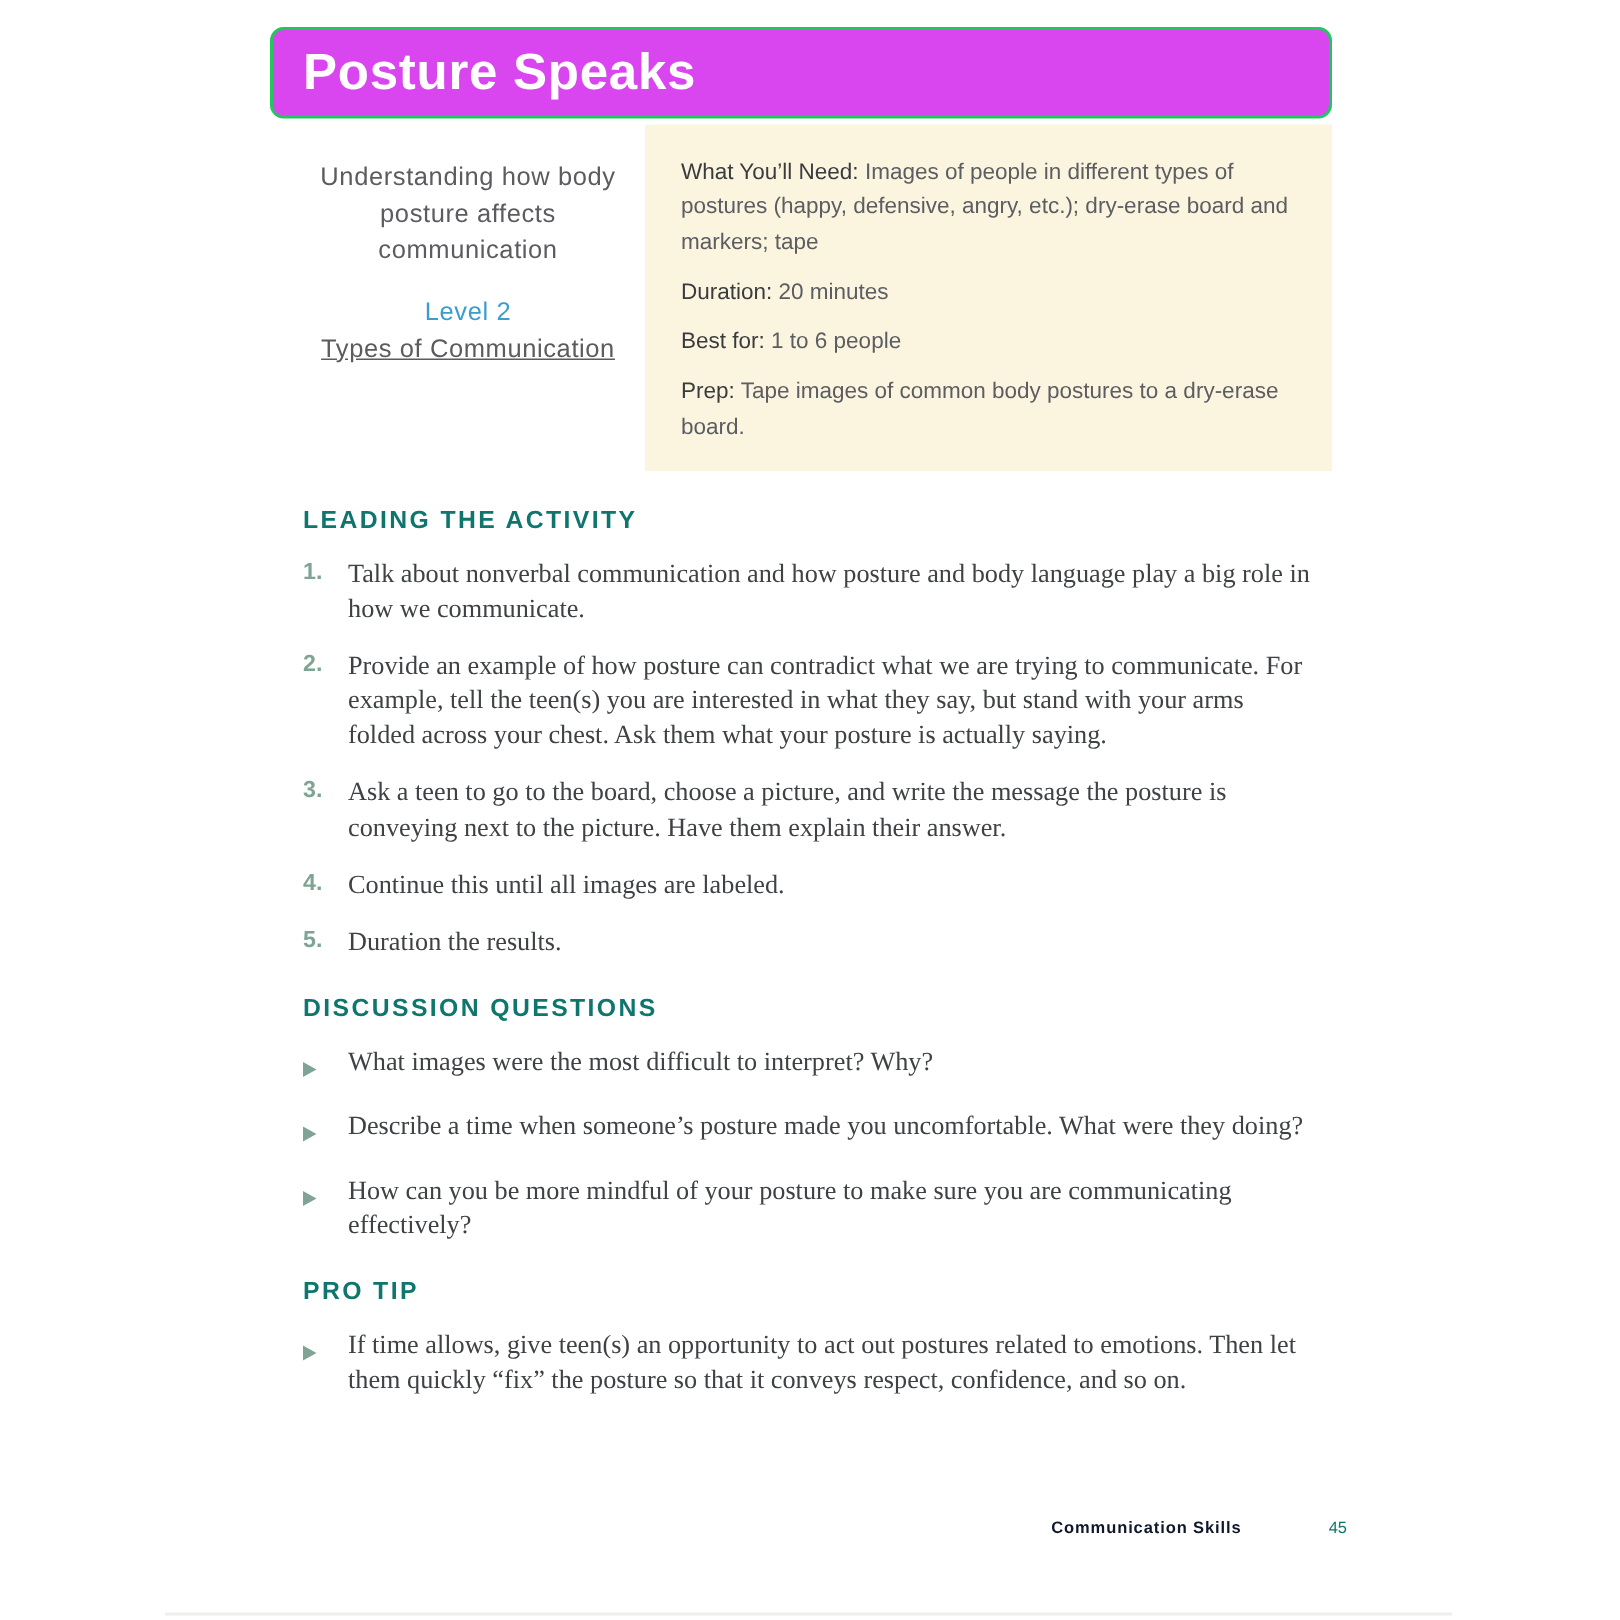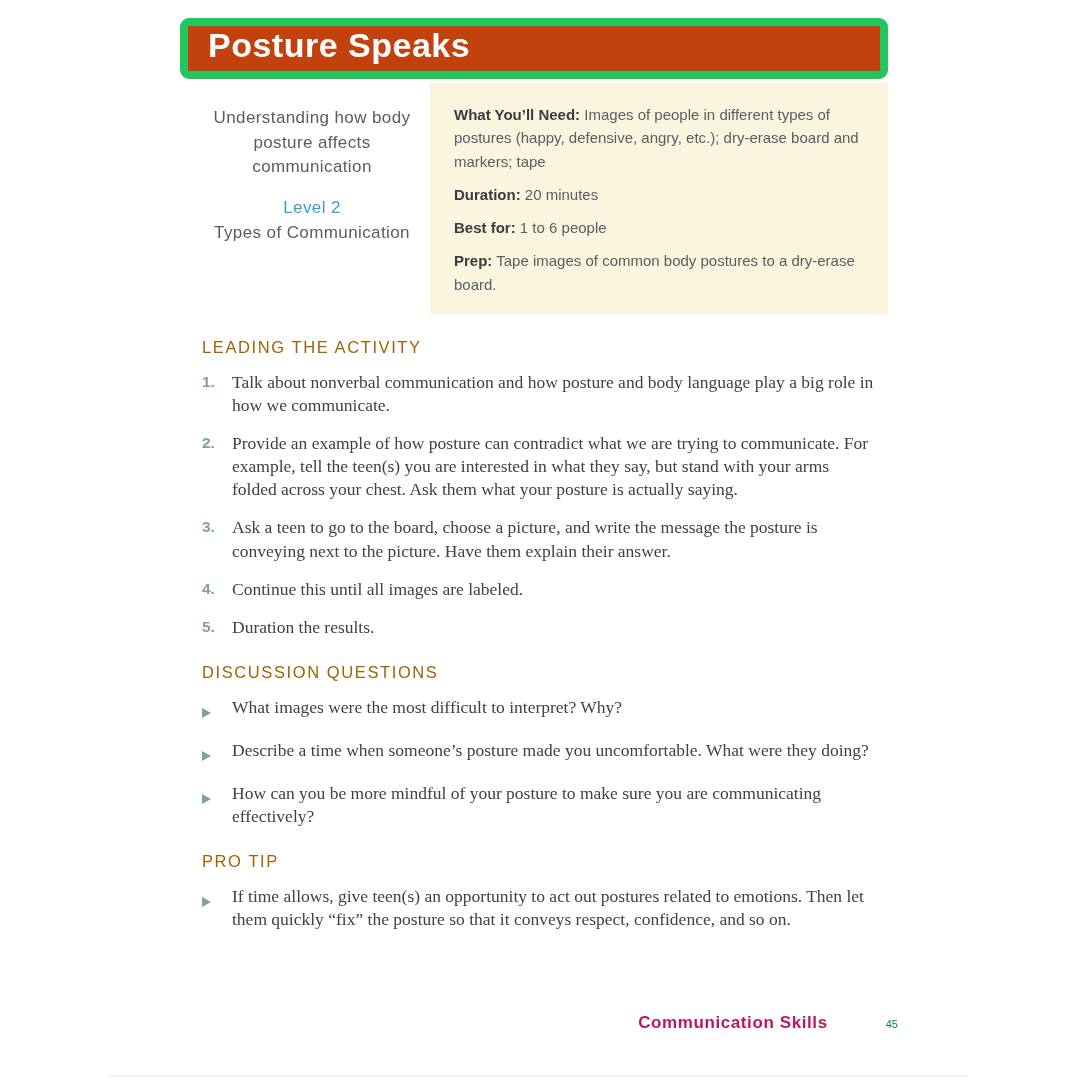--- a/index.html
+++ b/index.html
@@ -9,25 +9,26 @@
     height: 1080px;
     background: #ffffff;
     font-family: "Liberation Sans", sans-serif;
     overflow: hidden;
   }
   
   .banner {
     position: absolute;
     left: 180px; top: 18px;
     width: 708px; height: 61px;
-    background: #c2410c;
-    border: 8px solid #22c55e;
+    background: #d946ef;
+    border: 2px solid #22c55e;
     border-radius: 9px;
     box-sizing: border-box;
     display: flex;
+    align-items: center;
   }
   .banner-title {
     color: #ffffff;
     font-weight: bold;
     font-size: 34px;
     letter-spacing: 0.5px;
     padding-left: 20px;
   }
   
   .overview {
@@ -38,43 +39,43 @@
     font-size: 17px;
     line-height: 1.45;
     letter-spacing: 0.4px;
     text-align: center;
   }
   .overview-level {
     margin-top: 16px;
     color: #3b9dcd;
     font-weight: normal;
   }
-  .overview-category { color: #5a5c60; }
+  .overview-category { color: #5a5c60; text-decoration: underline; }
   .info-box {
     position: absolute;
     left: 430px; top: 83px;
     width: 458px;
     box-sizing: border-box;
     background: #fbf5df;
     padding: 20px 24px 18px 24px;
     font-size: 15px;
     line-height: 1.55;
   }
   .info-item { margin-bottom: 10px; color: #5b5d62; }
   .info-item:last-child { margin-bottom: 0; }
-  .info-label { font-weight: bold; color: #3a3b3e; }
+  .info-label { font-weight: normal; color: #3a3b3e; }
   
   .main {
     position: absolute;
     left: 202px; top: 338px;
     width: 676px;
   }
   .section-heading {
-    color: #a16207;
-    font-weight: normal;
+    color: #0f766e;
+    font-weight: bold;
     font-size: 16.5px;
     letter-spacing: 1.6px;
     margin: 0 0 14px 0;
   }
   .section { margin-bottom: 24px; }
   .num-list, .bullet-list { margin: 0; padding: 0; list-style: none; }
   .num-item, .bullet-item {
     display: flex;
     align-items: flex-start;
     margin-bottom: 15px;
@@ -108,23 +109,23 @@
     position: absolute;
     top: 1013px;
     left: 0;
     width: 898px;
     display: flex;
     justify-content: flex-end;
     align-items: baseline;
     gap: 58px;
   }
   .footer-section {
-    color: #be185d;
-    font-weight: bold;
-    font-size: 17px;
+    color: #0f172a;
+    font-weight: bold;
+    font-size: 11px;
     letter-spacing: 0.6px;
   }
   .footer-page {
     color: #0f766e;
     font-size: 11px;
     text-align: right;
   }
   .bottom-rule {
     position: absolute;
     left: 110px; top: 1075px;

